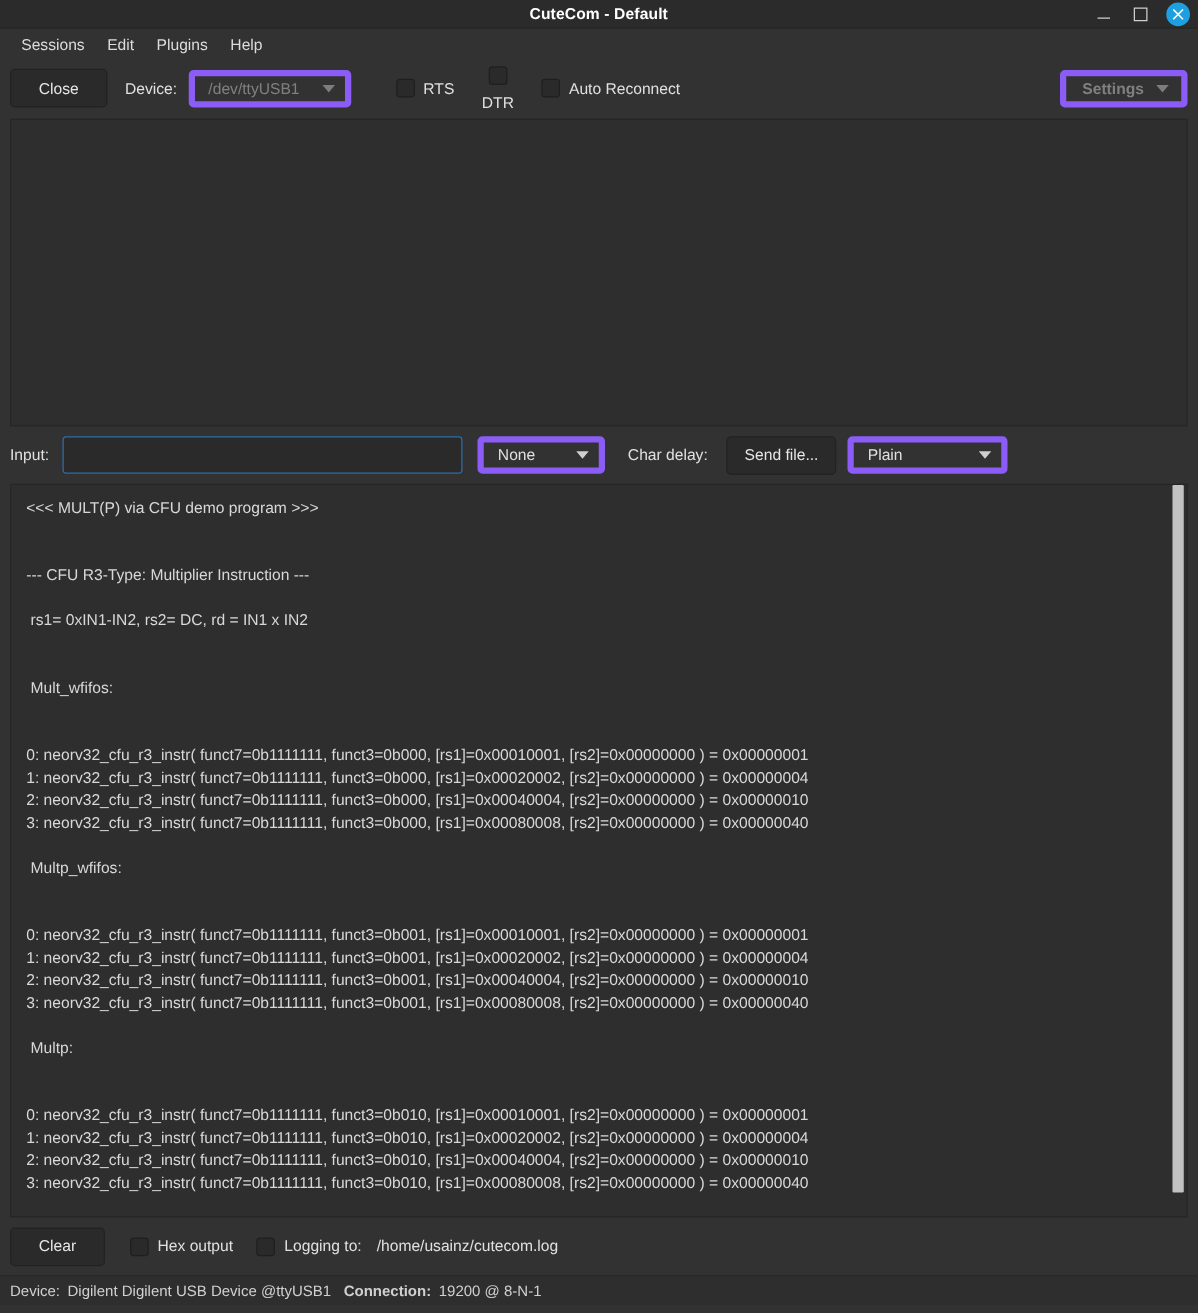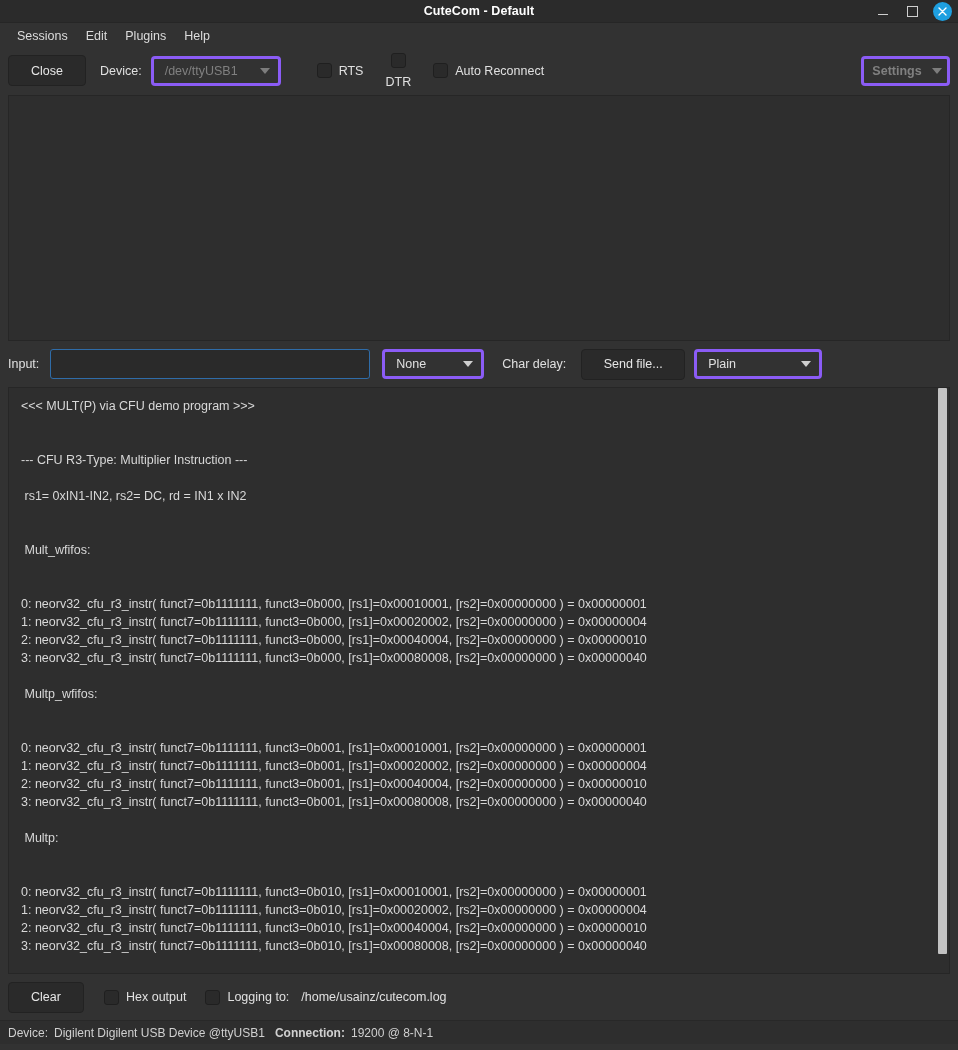--- a/index.html
+++ b/index.html
@@ -77,21 +77,21 @@
     height: 31px;
     padding: 0 18px;
     display: flex; align-items: center; justify-content: center;
     cursor: default;
   }
 
   .tb-label { font-size: 12.5px; color: #e0e0e0; }
 
   .combo {
     background: #323232;
-    border: 3px solid #8b5cf6;
+    border: 5px solid #8b5cf6;
     border-radius: 4px;
     height: 30px;
     display: flex; align-items: center;
     padding: 0 8px 0 11px;
     font-size: 12.5px;
     color: #e0e0e0;
     position: relative;
     cursor: default;
   }
   .combo .combo-text { flex: 1; }
@@ -250,37 +250,37 @@
   </div>
   <div class="checkrow" style="margin-left:22px;flex-direction:column;">
     <span class="checkbox"></span>
     <span class="check-label">DTR</span>
   </div>
   <div class="checkrow" style="margin-left:22px;">
     <span class="checkbox"></span>
     <span class="check-label">Auto Reconnect</span>
   </div>
   <div style="flex:1"></div>
-  <div class="combo disabled" style="width:89px;justify-content:center;">
+  <div class="combo disabled" style="width:102px;justify-content:center;">
     <span class="combo-text" style="flex:none;font-weight:bold;">Settings</span>
     <span class="arrow-down"></span>
   </div>
 </div>
 
 <div class="output-empty"></div>
 
 <div class="inputrow">
   <div class="tb-label">Input:</div>
   <input class="input-field" style="margin-left: 11px;" placeholder="">
   <div class="combo" style="width:102px;margin-left:12px;">
     <span class="combo-text">None</span>
     <span class="arrow-down"></span>
   </div>
   <div class="tb-label" style="margin-left:18px;">Char delay:</div>
-  <div class="btn" style="margin-left:15px;width:104px;padding:0;">Send file...</div>
+  <div class="btn" style="margin-left:15px;width:88px;padding:0;">Send file...</div>
   <div class="combo" style="width:128px;margin-left:9px;">
     <span class="combo-text">Plain</span>
     <span class="arrow-down"></span>
   </div>
 </div>
 
 <div class="terminal-wrap">
   <div class="terminal" id="terminal-lines"><div class="term-line">&lt;&lt;&lt; MULT(P) via CFU demo program &gt;&gt;&gt;</div><div class="term-gap">&nbsp;</div><div class="term-gap">&nbsp;</div><div class="term-line">--- CFU R3-Type: Multiplier Instruction ---</div><div class="term-gap">&nbsp;</div><div class="term-line"> rs1= 0xIN1-IN2, rs2= DC, rd = IN1 x IN2</div><div class="term-gap">&nbsp;</div><div class="term-gap">&nbsp;</div><div class="term-line"> Mult_wfifos:</div><div class="term-gap">&nbsp;</div><div class="term-gap">&nbsp;</div><div class="term-line">0: neorv32_cfu_r3_instr( funct7=0b1111111, funct3=0b000, [rs1]=0x00010001, [rs2]=0x00000000 ) = 0x00000001</div><div class="term-line">1: neorv32_cfu_r3_instr( funct7=0b1111111, funct3=0b000, [rs1]=0x00020002, [rs2]=0x00000000 ) = 0x00000004</div><div class="term-line">2: neorv32_cfu_r3_instr( funct7=0b1111111, funct3=0b000, [rs1]=0x00040004, [rs2]=0x00000000 ) = 0x00000010</div><div class="term-line">3: neorv32_cfu_r3_instr( funct7=0b1111111, funct3=0b000, [rs1]=0x00080008, [rs2]=0x00000000 ) = 0x00000040</div><div class="term-gap">&nbsp;</div><div class="term-line"> Multp_wfifos:</div><div class="term-gap">&nbsp;</div><div class="term-gap">&nbsp;</div><div class="term-line">0: neorv32_cfu_r3_instr( funct7=0b1111111, funct3=0b001, [rs1]=0x00010001, [rs2]=0x00000000 ) = 0x00000001</div><div class="term-line">1: neorv32_cfu_r3_instr( funct7=0b1111111, funct3=0b001, [rs1]=0x00020002, [rs2]=0x00000000 ) = 0x00000004</div><div class="term-line">2: neorv32_cfu_r3_instr( funct7=0b1111111, funct3=0b001, [rs1]=0x00040004, [rs2]=0x00000000 ) = 0x00000010</div><div class="term-line">3: neorv32_cfu_r3_instr( funct7=0b1111111, funct3=0b001, [rs1]=0x00080008, [rs2]=0x00000000 ) = 0x00000040</div><div class="term-gap">&nbsp;</div><div class="term-line"> Multp:</div><div class="term-gap">&nbsp;</div><div class="term-gap">&nbsp;</div><div class="term-line">0: neorv32_cfu_r3_instr( funct7=0b1111111, funct3=0b010, [rs1]=0x00010001, [rs2]=0x00000000 ) = 0x00000001</div><div class="term-line">1: neorv32_cfu_r3_instr( funct7=0b1111111, funct3=0b010, [rs1]=0x00020002, [rs2]=0x00000000 ) = 0x00000004</div><div class="term-line">2: neorv32_cfu_r3_instr( funct7=0b1111111, funct3=0b010, [rs1]=0x00040004, [rs2]=0x00000000 ) = 0x00000010</div><div class="term-line">3: neorv32_cfu_r3_instr( funct7=0b1111111, funct3=0b010, [rs1]=0x00080008, [rs2]=0x00000000 ) = 0x00000040</div><div class="term-gap">&nbsp;</div><div class="term-line">CFU demo program completed.</div></div>
   <div class="scrollbar-track">
     <div class="scrollbar-thumb"></div>

